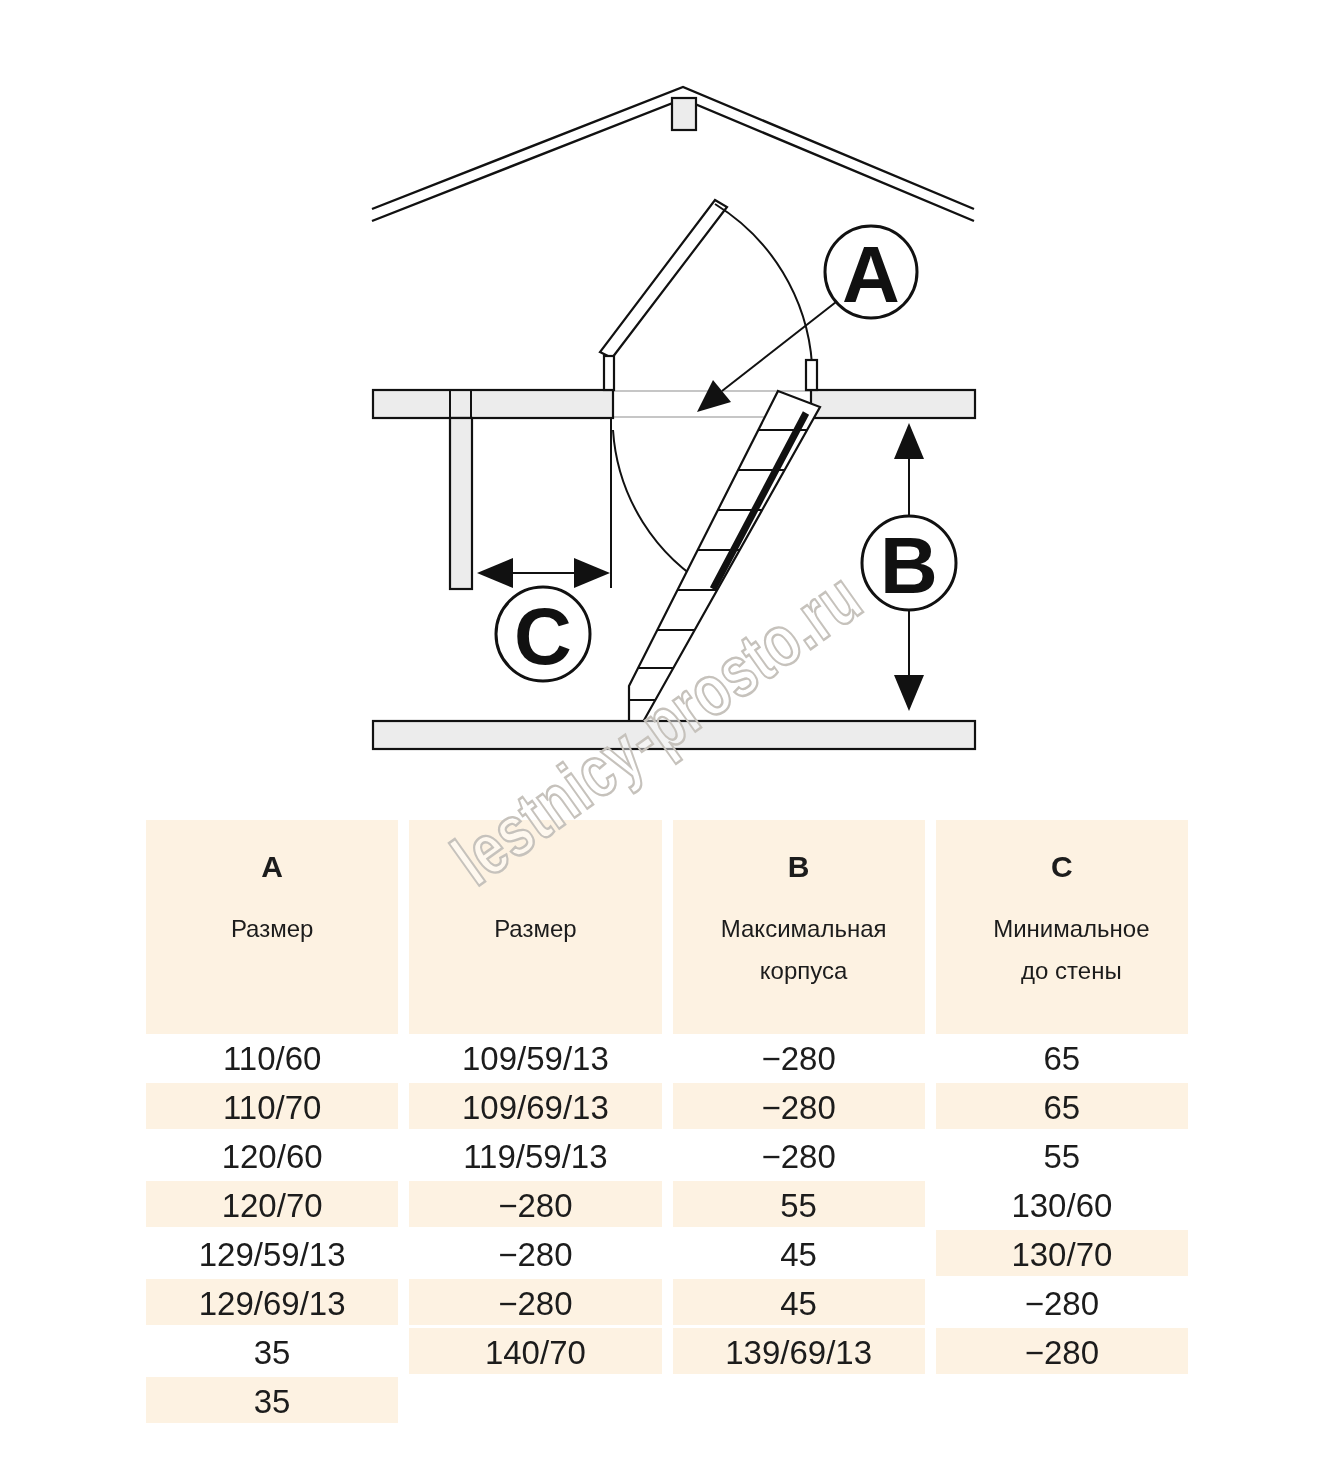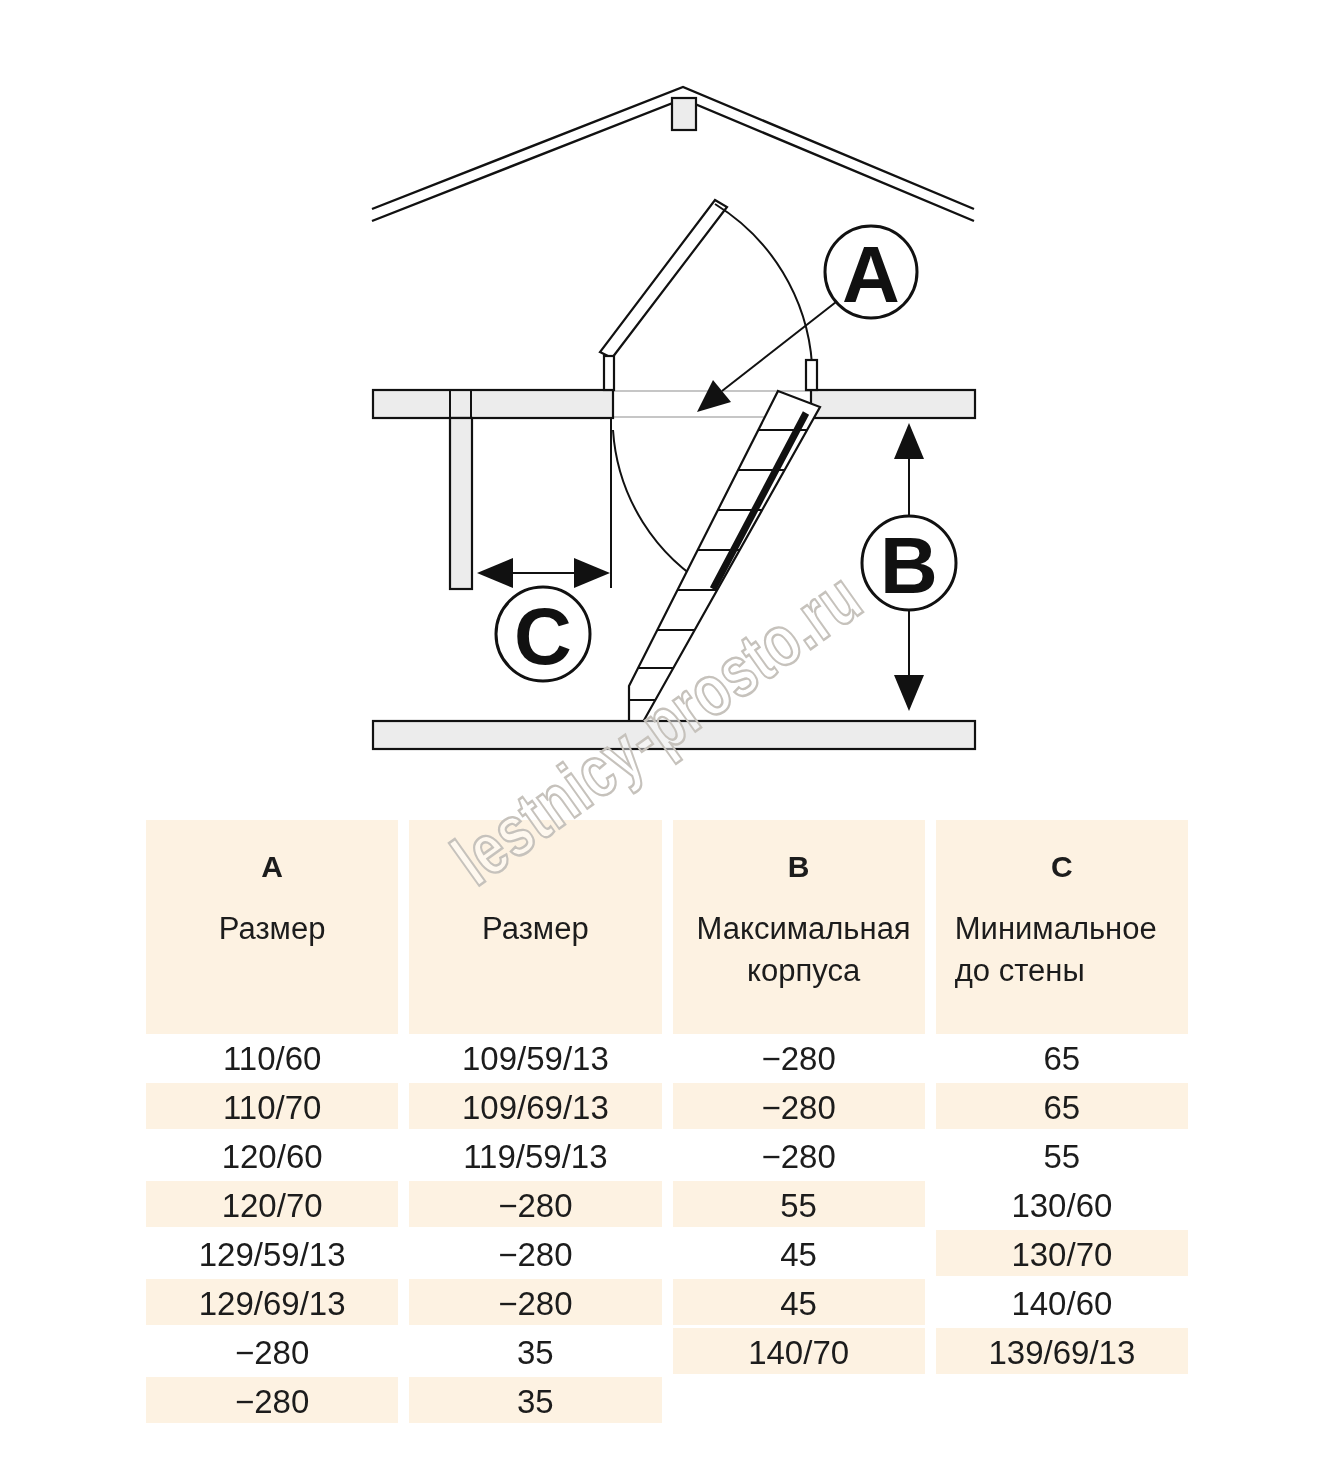--- a/index.html
+++ b/index.html
@@ -47,24 +47,24 @@
     display:grid;grid-template-columns:repeat(4,1fr);column-gap:11px;
   }
   .hcell{
     background:var(--cream);min-height:214px;box-sizing:border-box;
     padding-top:30px;
   }
   .hletter{
     height:34px;line-height:34px;margin-bottom:24px;
     font-weight:bold;font-size:30px;text-align:center;
   }
-  .htitle{font-size:31px;line-height:42px;}
+  .htitle{font-size:24px;line-height:42px;}
   .hcell.c0 .htitle,.hcell.c1 .htitle{text-align:center;}
   .hcell.c2 .htitle{text-align:center;padding-left:10px;}
-  .hcell.c3 .htitle{text-align:left;padding-left:19px;}
+  .hcell.c3 .htitle{text-align:center;padding-left:19px;}
   .dcell{
     height:49px;display:flex;align-items:center;justify-content:center;
     font-size:33px;
   }
   .dcell.alt{
     background:var(--cream);
     box-shadow:inset 0 -3px 0 #ffffff;
   }
 </style>
 </head>
@@ -181,21 +181,20 @@
         <div class="dcell alt">−280</div>
         <div class="dcell alt">55</div>
         <div class="dcell">130/60</div>
         <div class="dcell">129/59/13</div>
         <div class="dcell">−280</div>
         <div class="dcell">45</div>
         <div class="dcell alt">130/70</div>
         <div class="dcell alt">129/69/13</div>
         <div class="dcell alt">−280</div>
         <div class="dcell alt">45</div>
-        <div class="dcell">140/60</div>
         <div class="dcell">−280</div>
         <div class="dcell">35</div>
         <div class="dcell alt">140/70</div>
         <div class="dcell alt">139/69/13</div>
         <div class="dcell alt">−280</div>
         <div class="dcell alt">35</div>
       </div>
   </div>
 
   <svg class="layer watermark-layer" width="1334" height="1472" viewBox="0 0 1334 1472">

